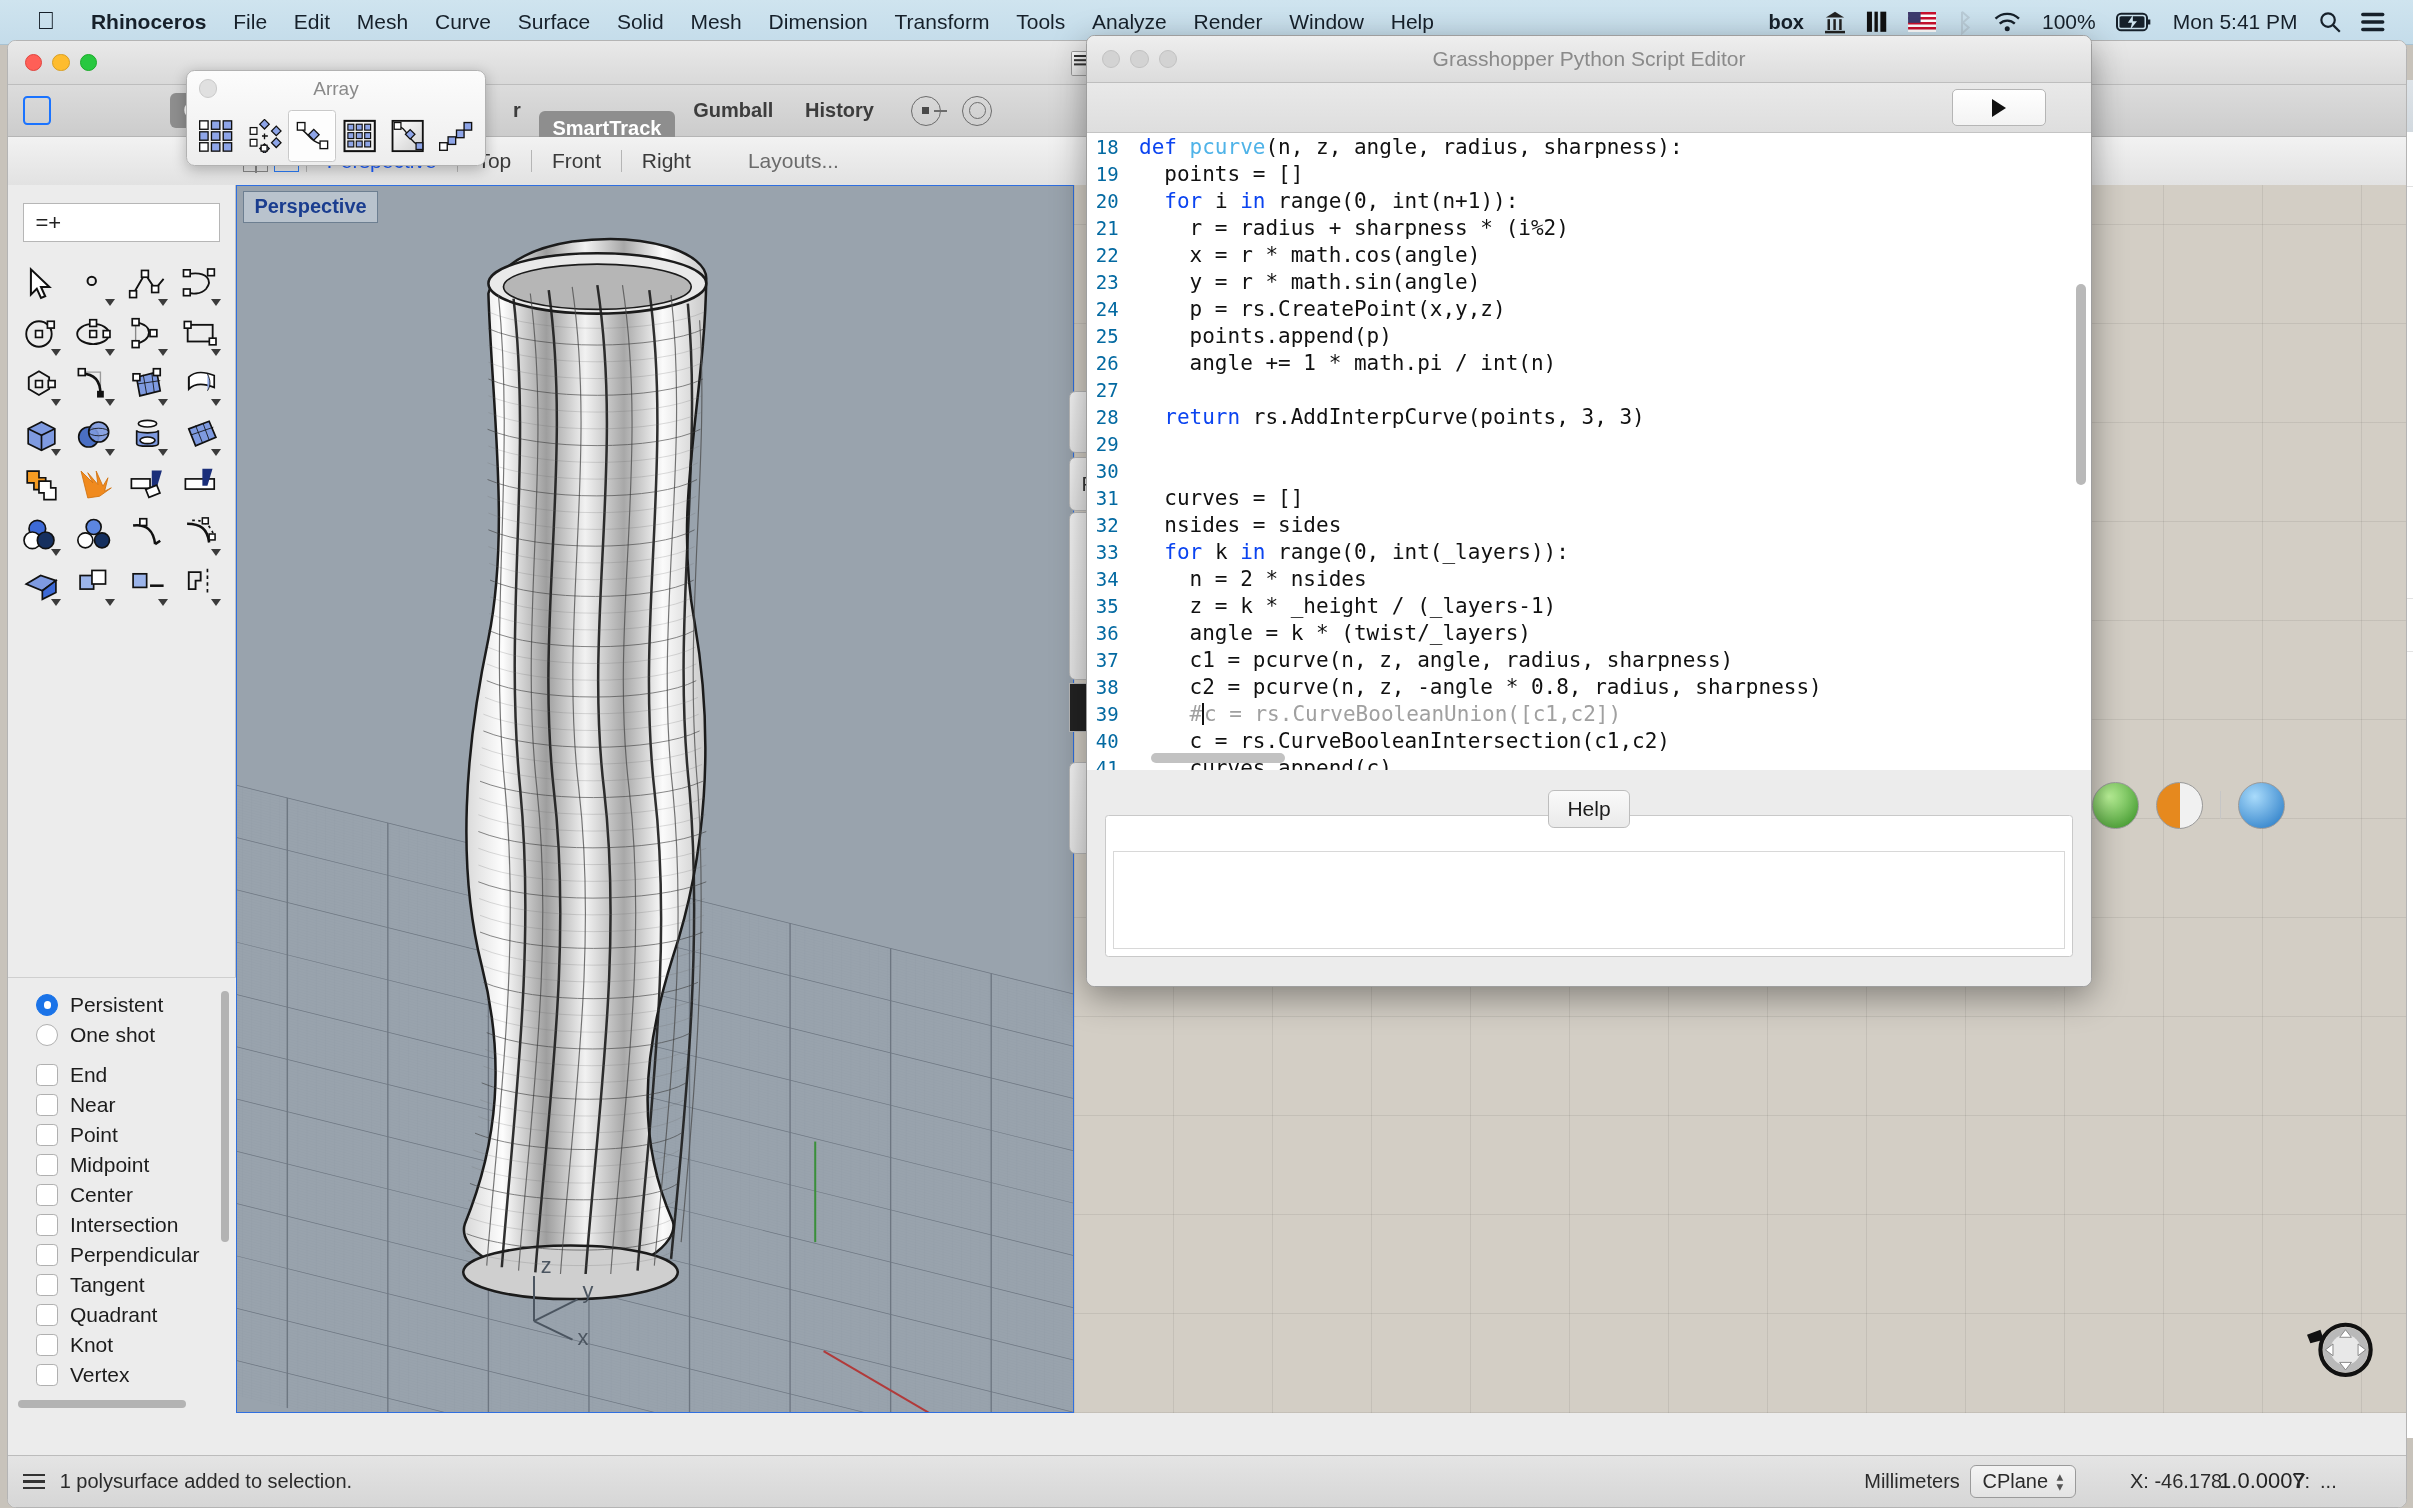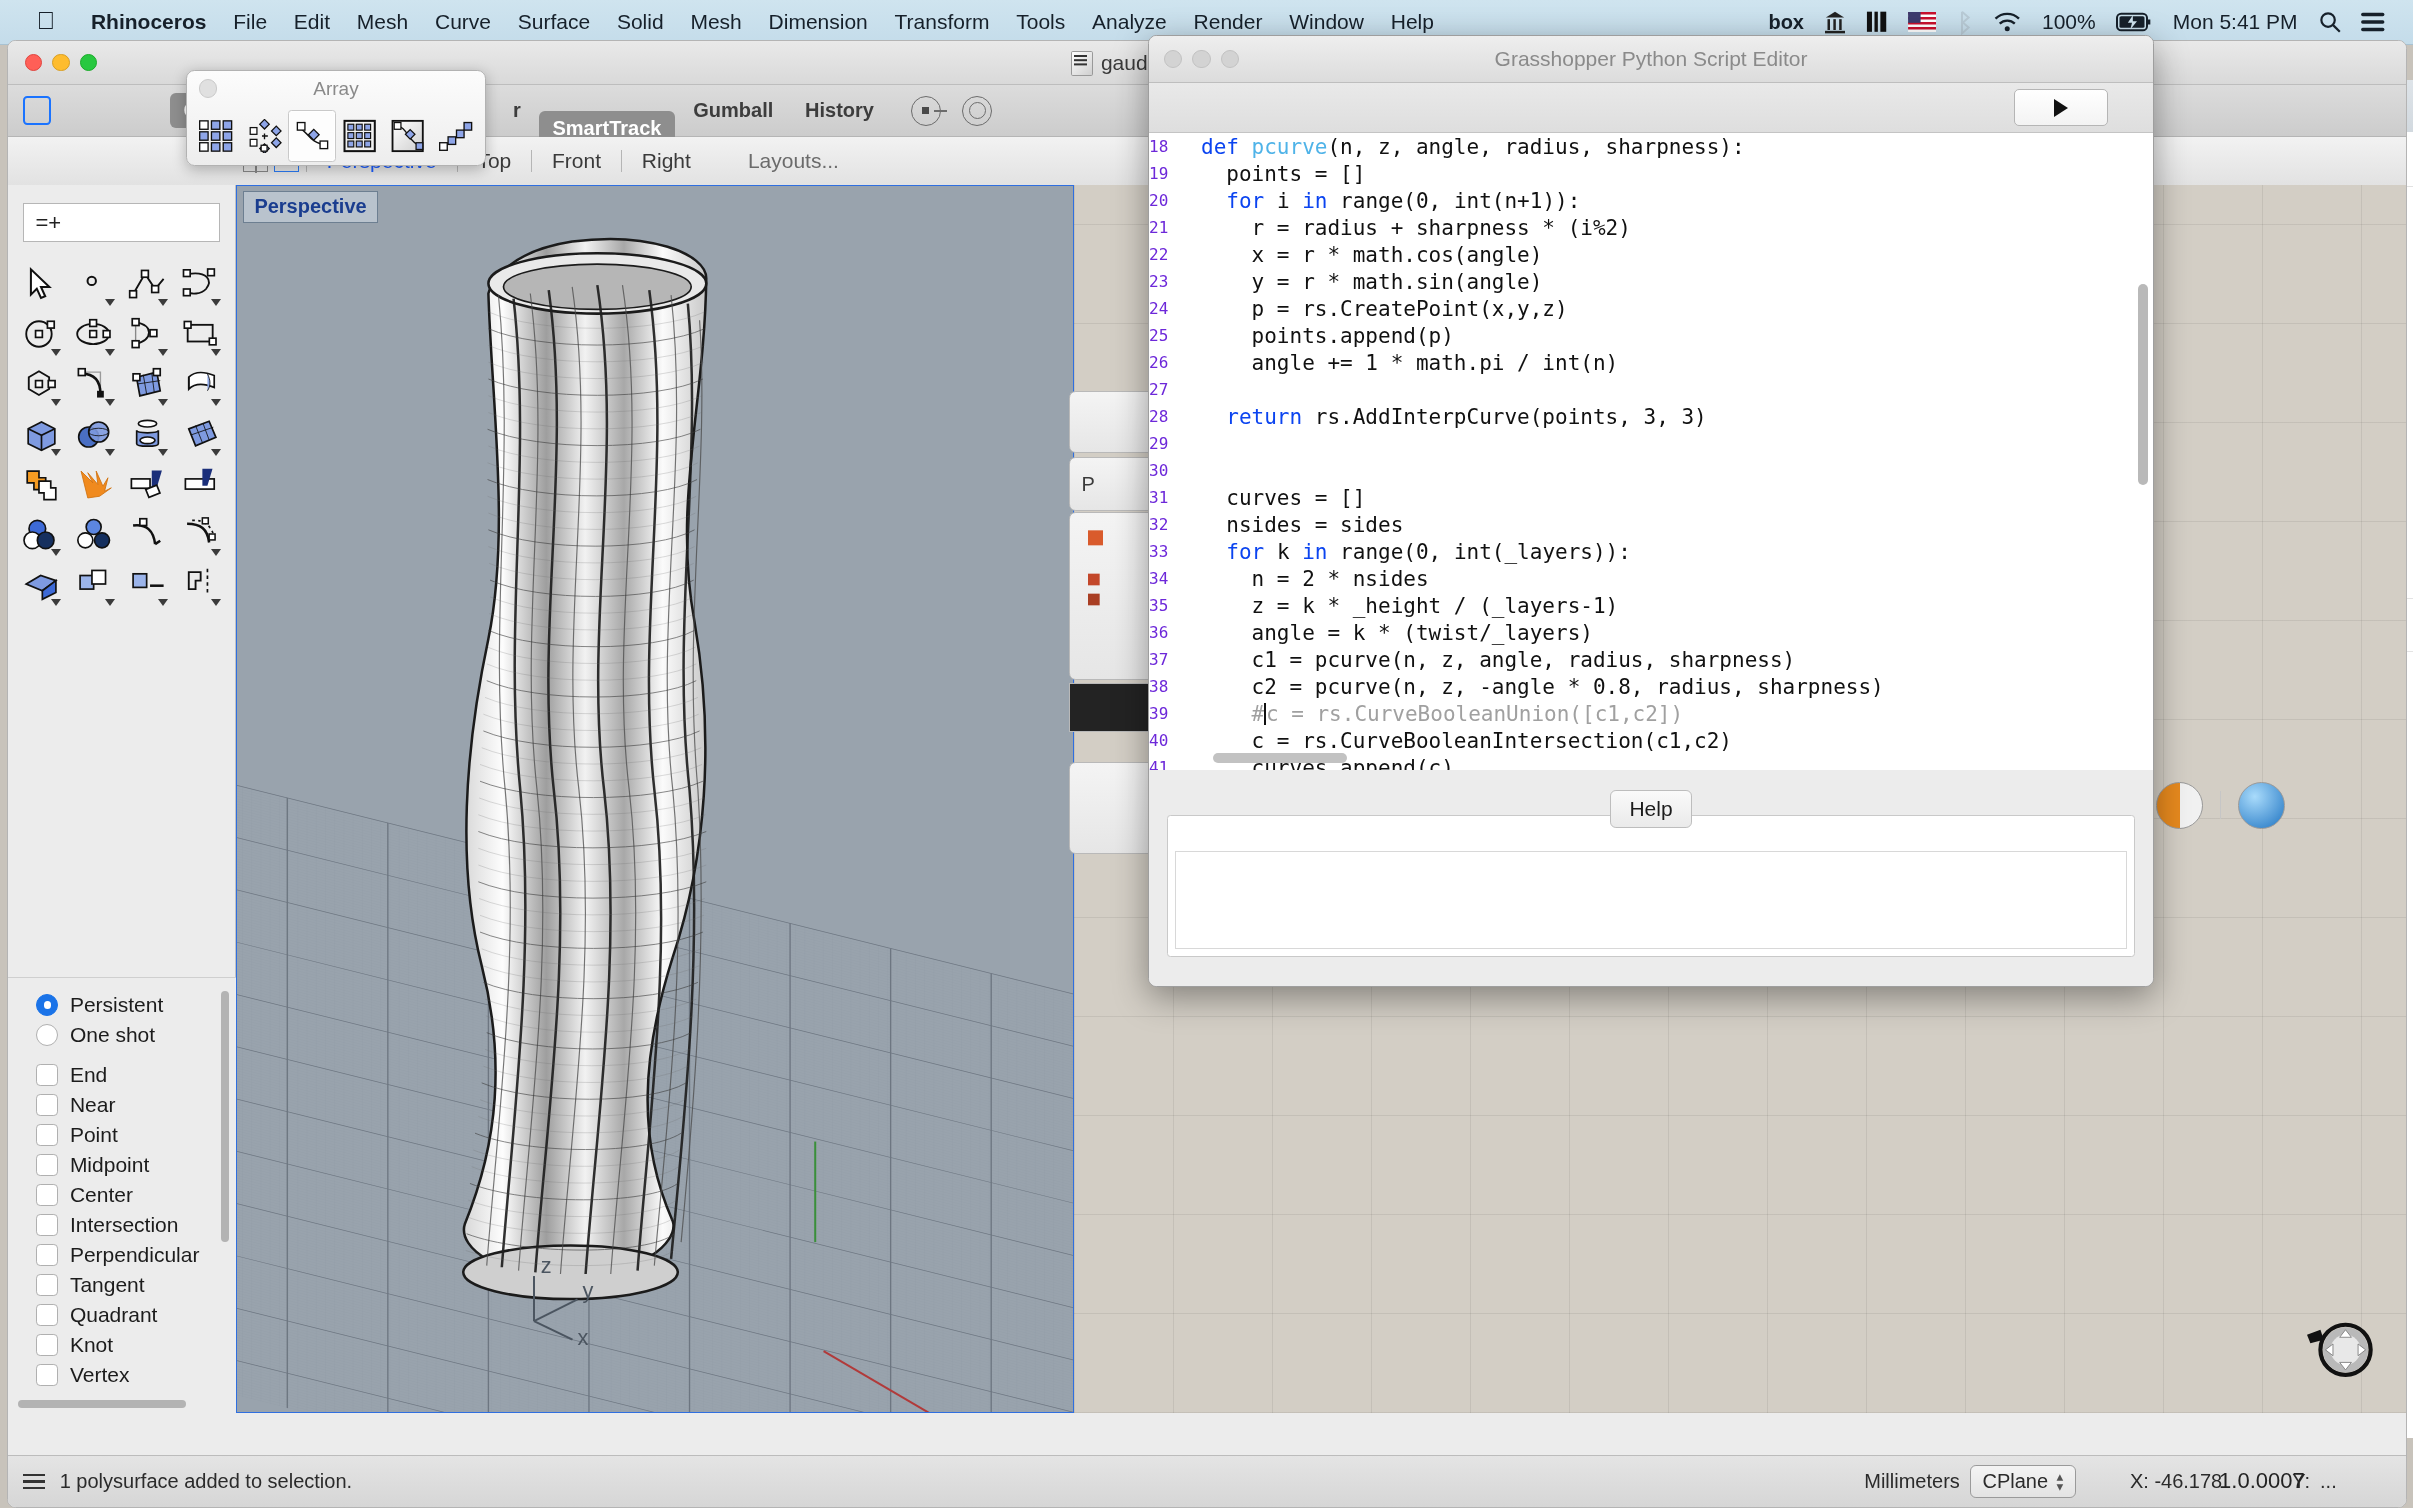--- a/index.html
+++ b/index.html
@@ -193,39 +193,39 @@
   .array-tb .cap { height: 35px; display:flex; align-items:center; justify-content:center;
     font-size: 19px; color:#8a8a8a; position:relative;}
   .array-tb .cap .dot { position:absolute; left: 11.7px; width: 18.4px; height:18.4px; border-radius:50%;
     background:#e0e0e0; border:0.8px solid #cacaca;}
   .array-tb .row { display:flex; align-items:center; height: 59px; padding: 0 5px; }
   .array-btn { width: 48px; height: 52px; display:flex; align-items:center; justify-content:center; border-radius:3.4px;}
   .array-btn.sel { background:#fdfdfd; border:0.8px solid #c9c9c9; box-shadow: inset 0 0 0 0.8px #fff;}
 
   
   .gh-editor {
-    position: absolute; left: 1148px; top: 35px; width: 1006px; height: 952px;
+    position: absolute; left: 1086px; top: 35px; width: 1006px; height: 952px;
     background: #ececec; border: 0.8px solid #9e9e9e; border-radius: 8.4px;
     box-shadow: 0 10px 34px rgba(0,0,0,.38);
     overflow: hidden;
   }
   .ghe-title { height: 47px; display:flex; align-items:center; position:relative;
     background: linear-gradient(180deg,#eeeeee,#dcdcdc); border-bottom:0.8px solid #bebebe;}
   .ghe-title .tl-grey { width: 18.4px; height: 18.4px; border-radius:50%; background:#d3d3d3; border:0.8px solid #c2c2c2;}
   .ghe-title .tls { display:flex; gap: 10px; margin-left: 15px; }
   .ghe-title .cap { position:absolute; left:0; right:0; text-align:center; font-size: 21px; color:#8a8a8a;}
   .ghe-toolbar { height: 50px; background: linear-gradient(180deg,#e9e9e9,#dedede);
     border-bottom: 0.8px solid #c4c4c4; display:flex; align-items:center; justify-content:flex-end; padding-right: 13.4px;}
   .run-btn { width: 94px; height: 37px; background: linear-gradient(180deg,#fff,#f3f3f3);
     border: 0.8px solid #b5b5b5; border-radius: 5px; display:flex; align-items:center; justify-content:center;}
   .run-tri { width:0;height:0;border-left:14.2px solid #111;border-top:9.2px solid transparent;border-bottom:9.2px solid transparent;}
 
   .code-area { position: relative; height: 637px; background:#fff; overflow:hidden; }
   .code-row { display:flex; height: 27px; align-items:center; font-family: "DejaVu Sans Mono", monospace; font-size: 21px;}
-  .ln { width: 52px; text-align:left; padding-right: 11.7px; color:#6d28d9; flex:none; font-size:16px;}
+  .ln { width: 52px; text-align:center; padding-right: 11.7px; color:#0369a1; flex:none; font-size:19px;}
   .src { white-space: pre; color:#111; }
   .kw  { color:#0b44f0; }
   .fn  { color:#4fb3e8; }
   .cmt { color:#a0a0a0; }
   .caret-bar { display:inline-block; width:1.7px; height:22px; background:#111; vertical-align:-4.2px; }
   .code-vscroll { position:absolute; right: 5px; top: 151px; width: 10px; height: 201px;
      background:#b9b9b9; border-radius: 5px;}
   .code-hscroll { position:absolute; left: 64px; bottom: 6.7px; width: 134px; height: 10px;
      background:#c2c2c2; border-radius: 5px;}
   .help-zone { position: relative; height: 216px; background:#ececec; }

